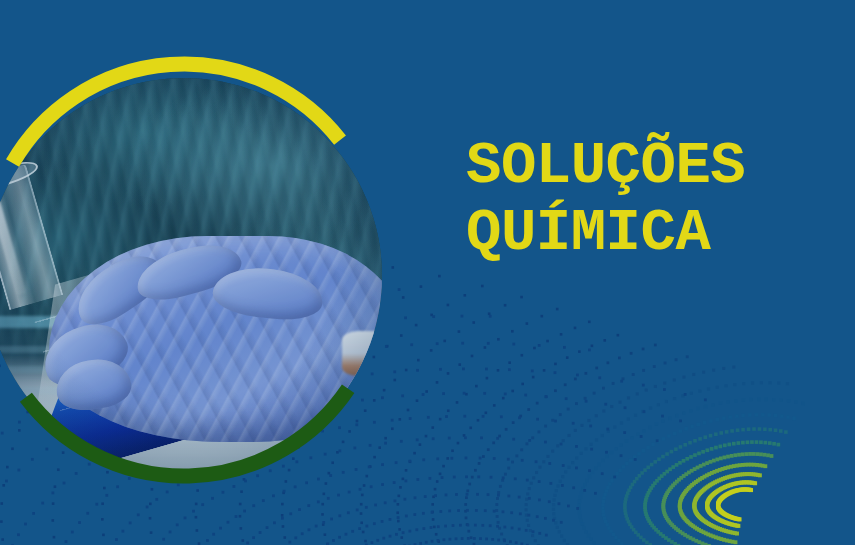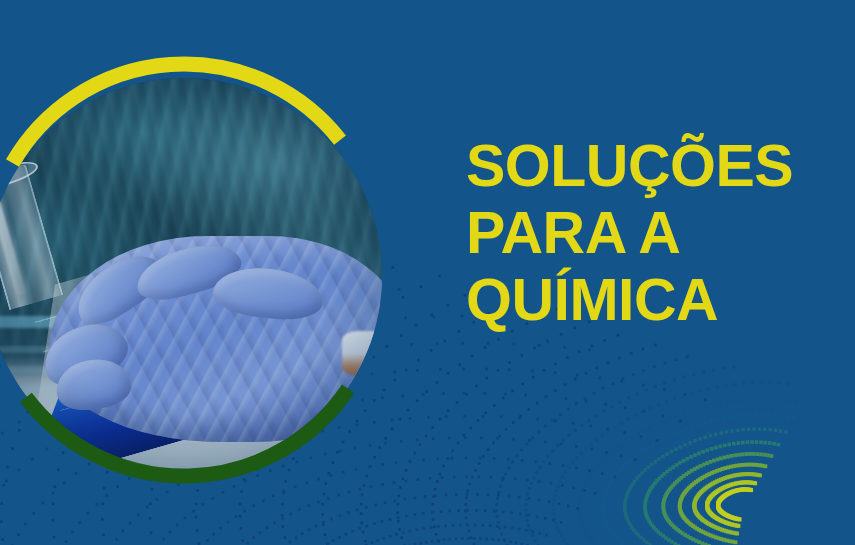--- a/index.html
+++ b/index.html
@@ -191,21 +191,21 @@
 
   
   #headline{
     position:absolute;
     left:466px;top:133px;
     width:330px;
   }
   #headline .hl-line{
     display:block;
     color:#E2D816;
-    font-family:Liberation Sans, sans-serif;
+    font-family:Liberation Mono, monospace;
     font-weight:bold;
     font-size:59px;
     line-height:67px;
     letter-spacing:-0.5px;
     white-space:nowrap;
     text-transform:uppercase;
   }
 </style>
 </head>
 <body>
@@ -1517,17 +1517,16 @@
 
   <svg id="arc-yellow" viewBox="0 0 412 412" aria-hidden="true">
     <path id="arc-yellow-path" fill="none" stroke-linecap="butt" stroke-width="15" d="M 34.53 107.00 A 198 198 0 0 1 362.03 84.10" stroke="#E2D816"></path>
   </svg>
   <svg id="arc-green" viewBox="0 0 412 412" aria-hidden="true">
     <path id="arc-green-path" fill="none" stroke-linecap="butt" stroke-width="15" d="M 370.15 316.72 A 198 198 0 0 1 47.87 325.16" stroke="#1d5b14"></path>
   </svg>
 
   <div id="headline">
     <span class="hl-line">SOLUÇÕES</span>
-    <span class="hl-line">PARA A</span>
     <span class="hl-line">QUÍMICA</span>
   </div>
 
 </div>
 
 </body></html>

